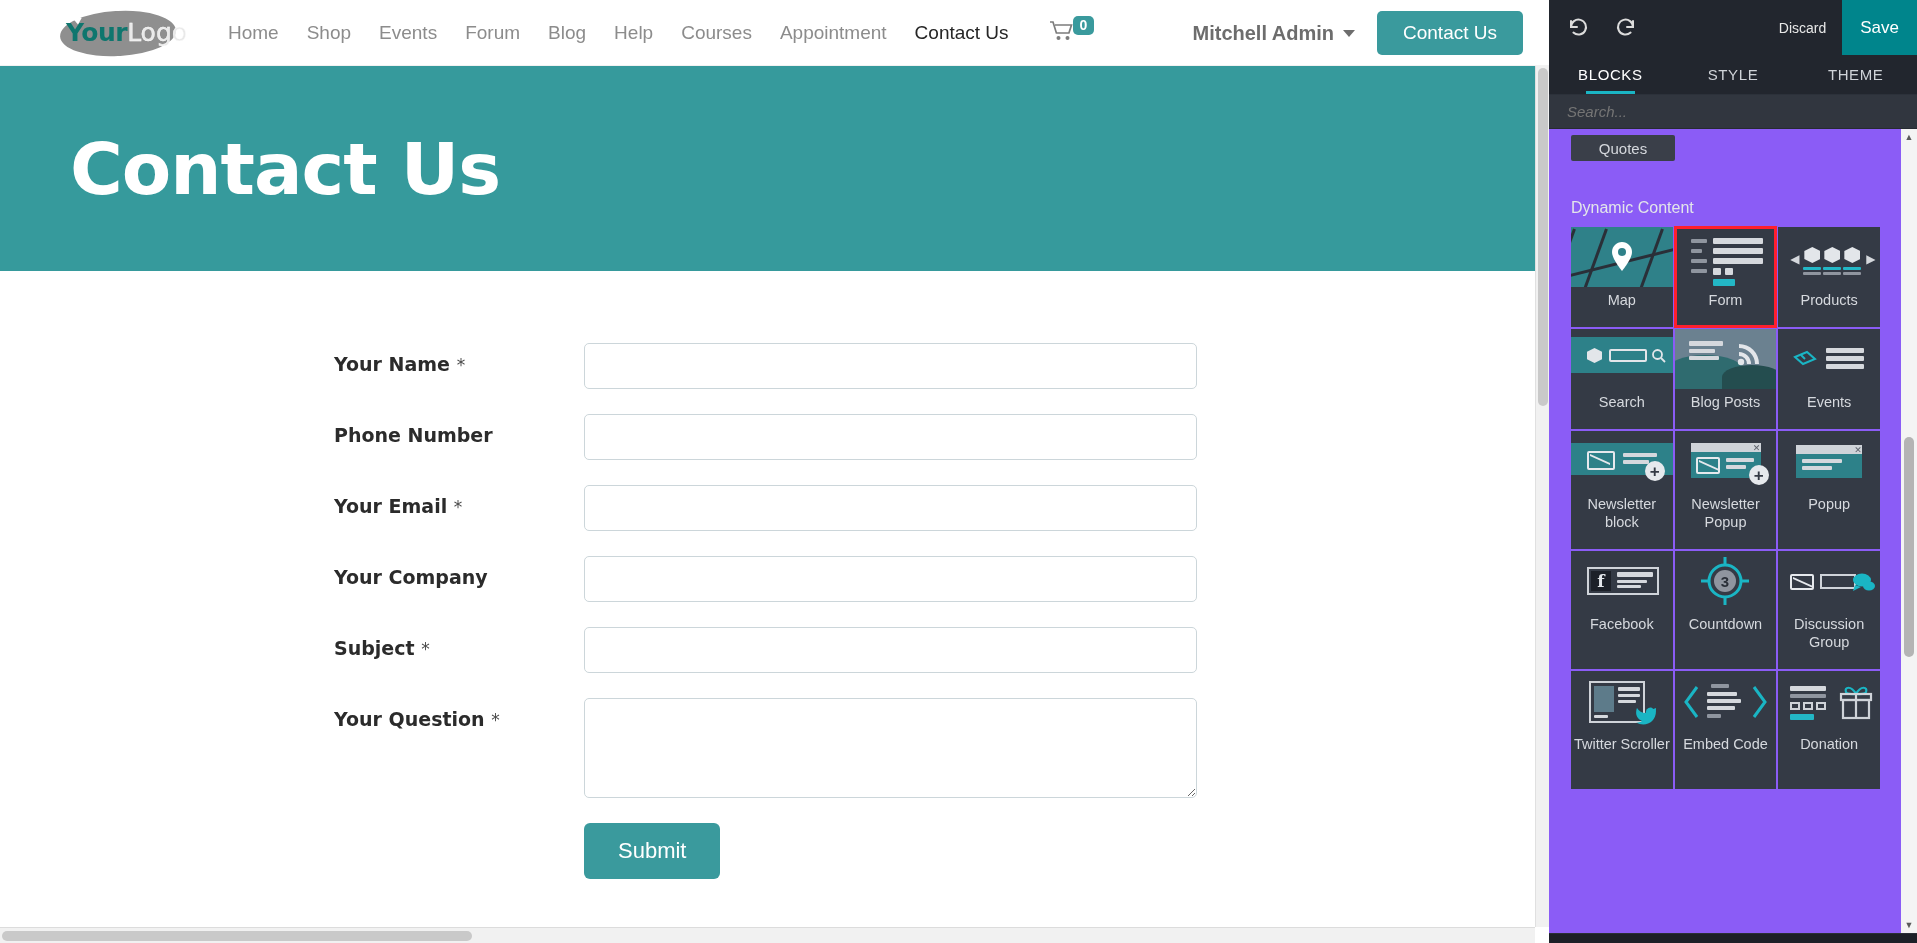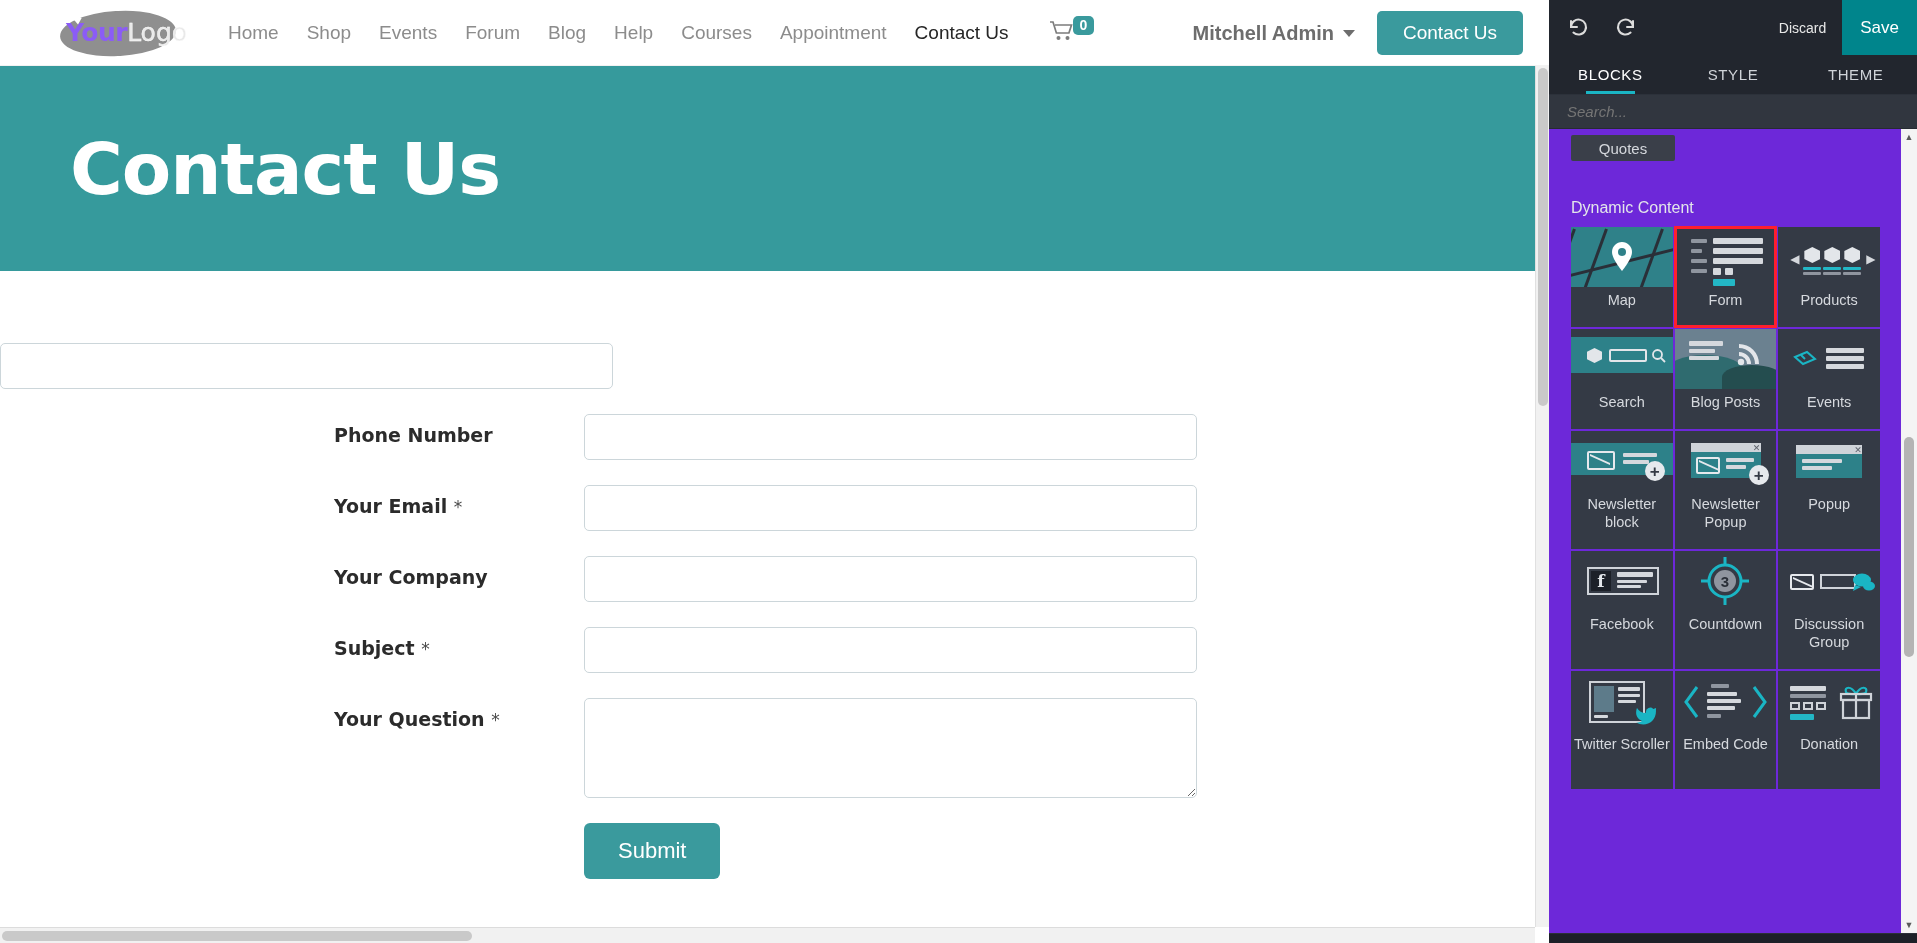--- a/index.html
+++ b/index.html
@@ -34,21 +34,21 @@
     width: 116px; height: 45px;
     background: #8f8f8f;
     border-radius: 58px / 23px;
     transform: rotate(-3deg);
   }
   #logo .txt {
     position: absolute; left: 14px; top: 11px;
     font-size: 25px; line-height: 25px; white-space: nowrap;
     font-family: "DejaVu Sans", sans-serif;
   }
-  #logo .txt b { color: #8b5cf6; font-weight: 700; letter-spacing: -0.5px; }
+  #logo .txt b { color: #0f766e; font-weight: 700; letter-spacing: -0.5px; }
   #logo .txt i {
     font-style: normal; color: #e9e9e9; font-weight: 400;
     -webkit-text-stroke: 0.4px #fdfdfd;
   }
   #logo .tick {
     position: absolute; left: 20px; top: 9px;
     width: 10px; height: 7px; background: #ffffff;
     clip-path: polygon(0 0,100% 0,60% 100%);
   }
   #mainmenu { display: flex; align-items: center; gap: 0; }
@@ -192,21 +192,21 @@
     height: 34px; background: #31363f; display: flex; align-items: center;
     padding: 0 16px; border-bottom: 1px solid #272b33;
   }
   #esearch input {
     background: transparent; border: none; outline: none;
     color: #a3a3a3; font-size: 15px; font-style: italic; width: 100%;
     font-family: "Liberation Sans", sans-serif;
   }
   #ebody {
     flex: 1; position: relative; overflow: hidden;
-    background: #6d28d9;
+    background: #8b5cf6;
   }
   #econtent { padding: 0 0 0 0; }
   #partialtile {
     margin: 6px 0 0 22px; width: 104px; height: 26px;
     background: #3a3f49; color: #d5d8dd; font-size: 15px;
     display: flex; align-items: center; justify-content: center;
     border-radius: 2px; cursor: pointer; overflow: hidden;
   }
   .cat-title {
     color: #e3e6ea; font-size: 16px; margin: 38px 0 10px 22px;
@@ -327,20 +327,24 @@
       </div>
     </div>
 
     <div id="hero">
       <h1>Contact Us</h1>
     </div>
 
     <div id="formwrap">
 
       <div class="frow">
+        <div class="flabel">
+          <span>Your Name</span>
+          <span class="req">*</span>
+        </div>
         <input class="finput" type="text" placeholder="" style="">
       </div>
 
       <div class="frow">
         <div class="flabel">
           <span>Phone Number</span>
         </div>
         <input class="finput" type="text" placeholder="" style="">
       </div>
 

